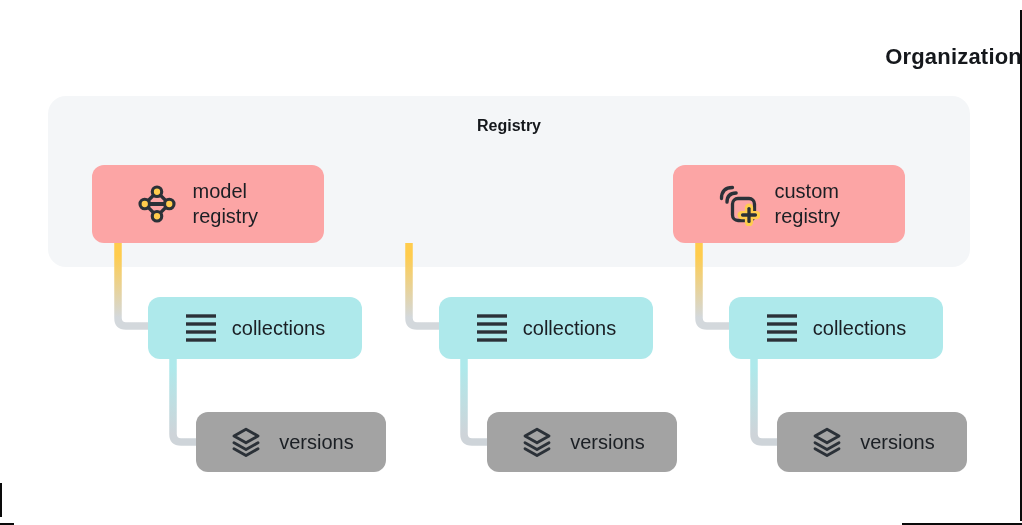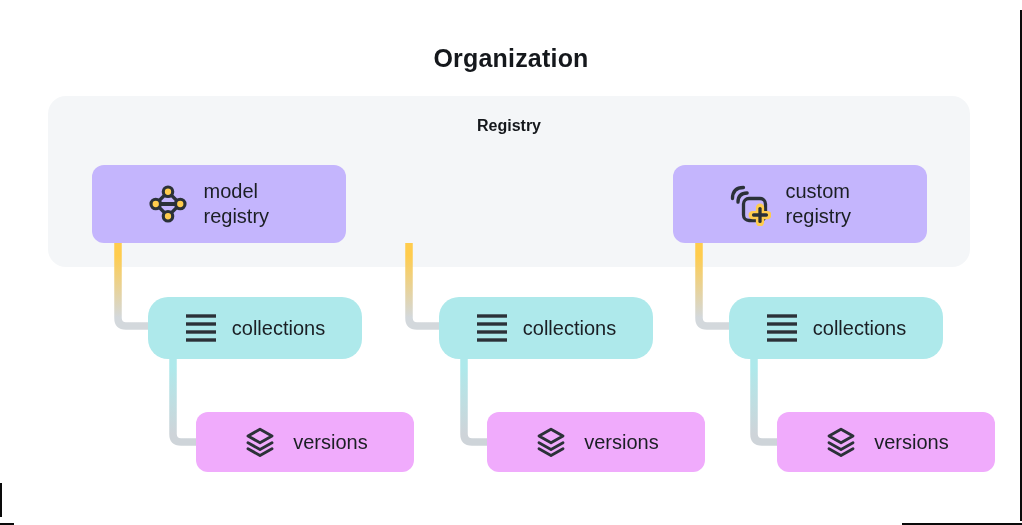--- a/index.html
+++ b/index.html
@@ -1,35 +1,35 @@
 <!DOCTYPE html>
 <html><head>
 <meta charset="utf-8">
 <style>
   html,body{margin:0;padding:0;background:#ffffff;}
   body{font-family:"Liberation Sans","DejaVu Sans",sans-serif;color:#1b1f24;}
   .canvas{position:relative;width:1022px;height:525px;background:#ffffff;overflow:hidden;}
 
-  .org-title{position:absolute;top:44px;left:0;width:100%;text-align:center;
-    font-size:25px;font-weight:600;color:#15181c;letter-spacing:.2px;}
+  .org-title{position:absolute;top:44px;left:0;width:100%;text-align:right;
+    font-size:22px;font-weight:600;color:#15181c;letter-spacing:.2px;}
 
   .registry-container{position:absolute;left:48px;top:96px;width:922px;height:171px;
     background:#f4f6f8;border-radius:18px;}
   .registry-title{position:absolute;top:21px;left:0;width:100%;text-align:center;
     font-size:16px;font-weight:600;color:#15181c;}
 
   .col{position:absolute;top:165px;width:296px;height:320px;}
   .col-1{left:92px;} .col-2{left:383px;} .col-3{left:673px;text-decoration:underline;}
 
   .node{position:absolute;display:flex;align-items:center;justify-content:center;
     gap:15px;border-radius:12px;}
-  .reg-node{left:0;top:0;width:254px;height:78px;background:#c4b5fd;}
+  .reg-node{left:0;top:0;width:232px;height:78px;background:#fca5a5;}
   .reg-label{font-size:20px;line-height:25px;color:#1b1f24;width:88px;}
-  .coll-node{left:56px;top:132px;width:214px;height:62px;background:#aee9eb;border-radius:20px;}
-  .vers-node{left:104px;top:247px;width:218px;height:60px;background:#f0abfc;}
+  .coll-node{left:56px;top:132px;width:214px;height:62px;background:#aee9eb;}
+  .vers-node{left:104px;top:247px;width:190px;height:60px;background:#a3a3a3;}
   .node-label{font-size:20px;color:#1b1f24;}
 
   .connector{position:absolute;pointer-events:none;}
   .conn-1{left:22px;top:78px;}
   .conn-2{left:77px;top:194px;}
 
   .icon{flex:0 0 auto;display:block;}
 
   
   .edge{position:absolute;background:#0a0a0a;}

